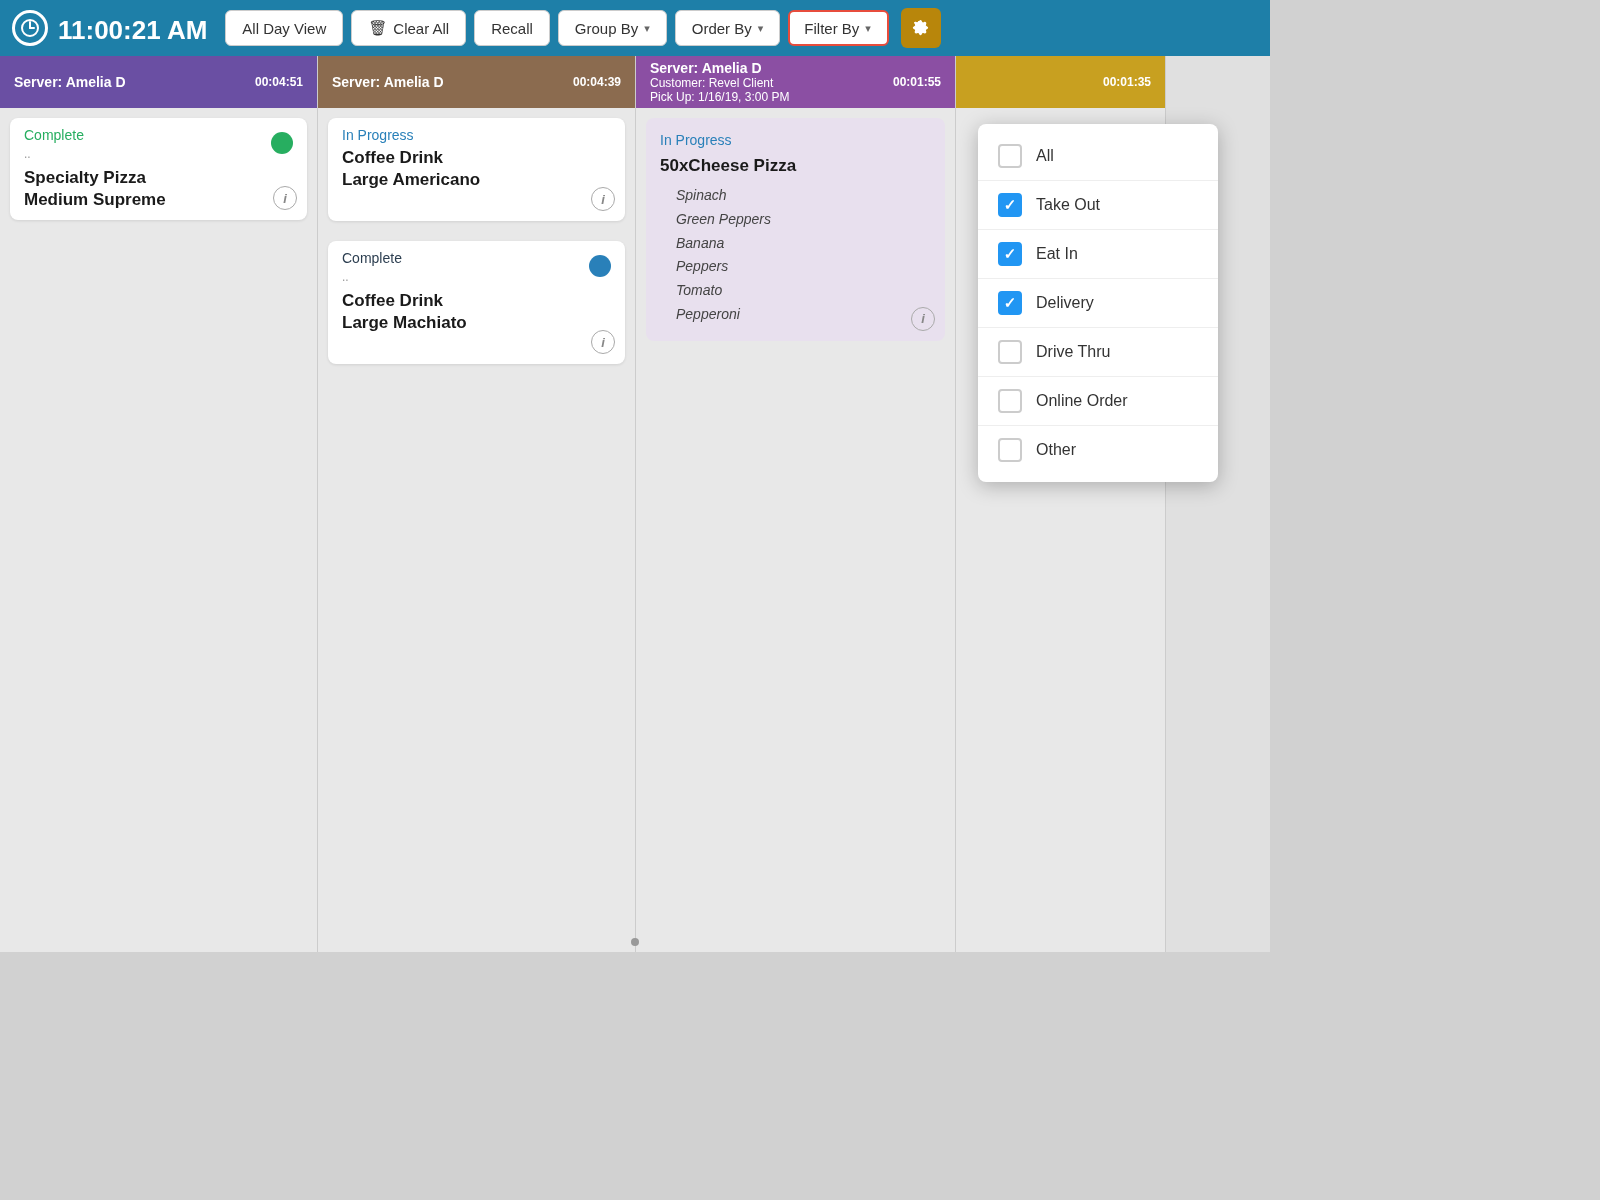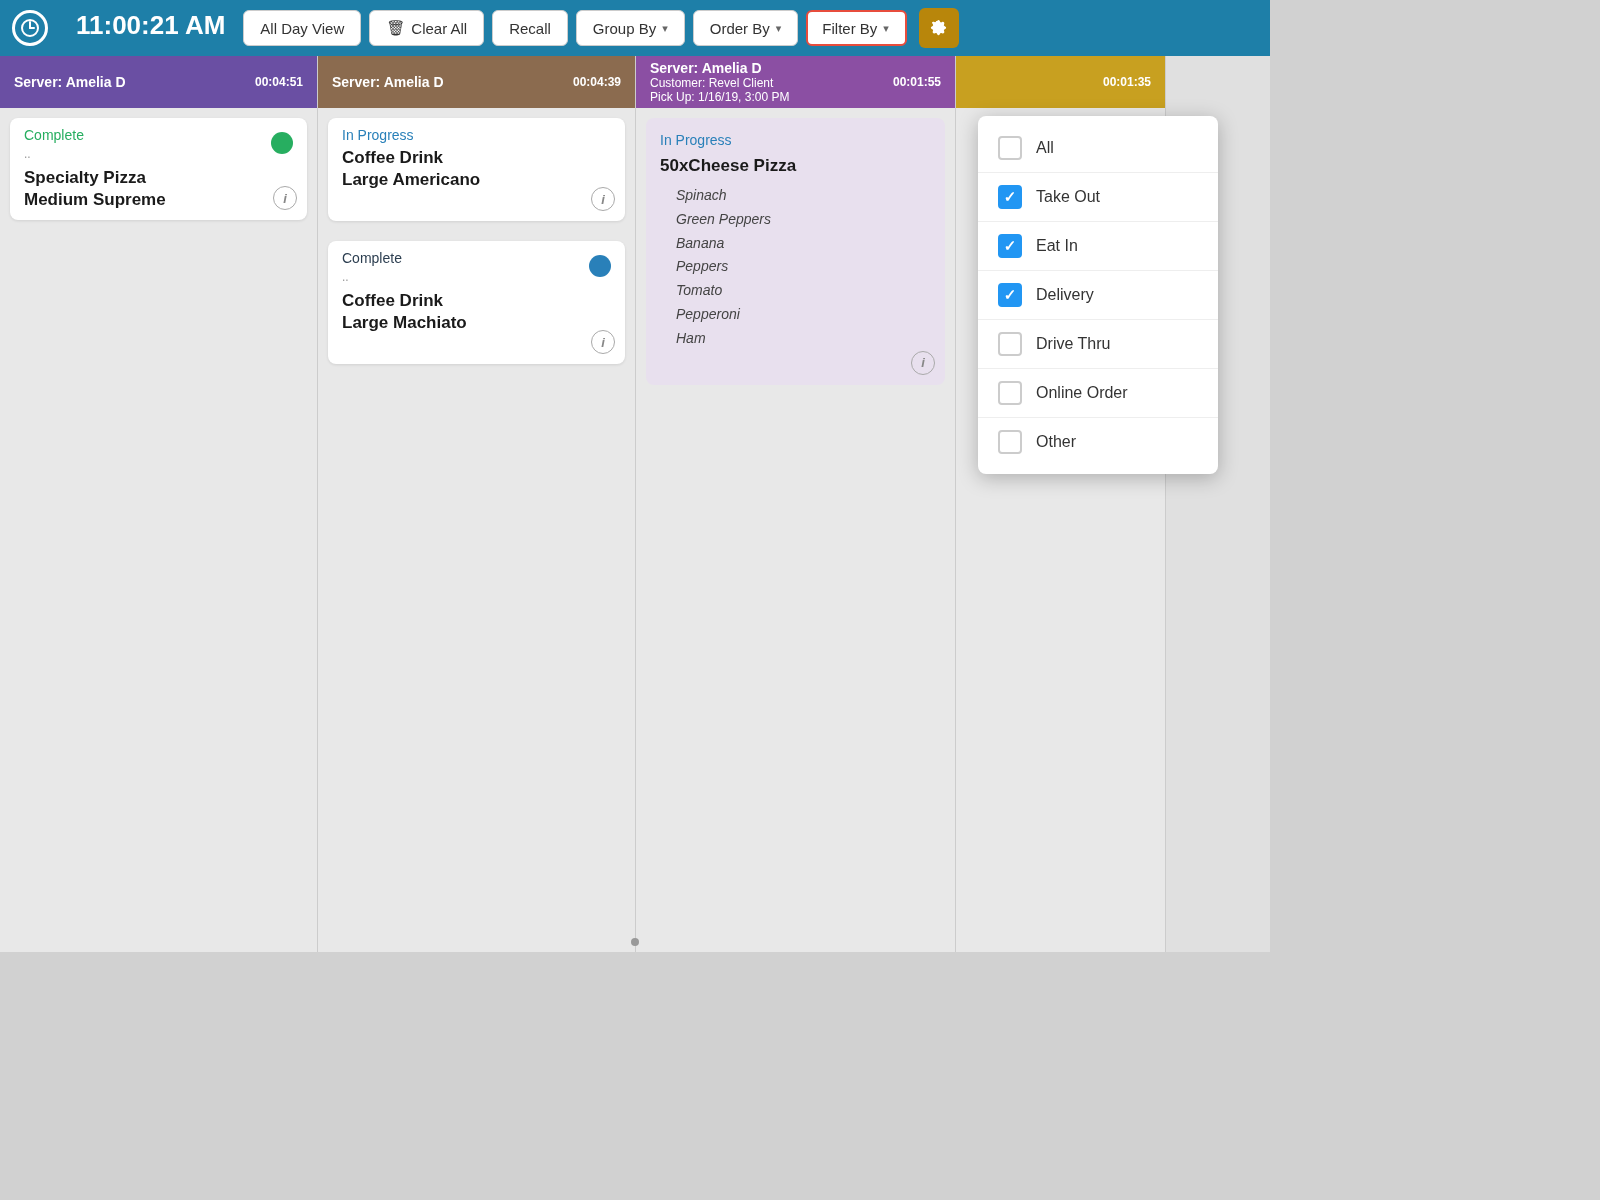--- a/index.html
+++ b/index.html
@@ -9,22 +9,22 @@
     .header {
       display: flex;
       align-items: center;
       background: #1e7fa8;
       height: 56px;
       padding: 0 12px;
       gap: 8px;
     }
     .clock-area {
       display: flex;
-      align-items: flex-start;
-      gap: 28px;
+      align-items: flex-end;
+      gap: 10px;
       margin-right: 10px;
     }
     .clock-icon {
       width: 36px; height: 36px;
       border-radius: 50%;
       border: 3px solid white;
       background: transparent;
       display: flex; align-items: center; justify-content: center;
     }
     .clock-time {
@@ -205,21 +205,21 @@
       left: 50%;
       transform: translateX(-50%);
       width: 8px; height: 8px;
       border-radius: 50%;
       background: #999;
     }
 
     
     .filter-dropdown {
       position: absolute;
-      top: 60px;
+      top: 68px;
       right: 52px;
       width: 240px;
       background: white;
       border-radius: 8px;
       box-shadow: 0 4px 20px rgba(0,0,0,0.25);
       z-index: 100;
       padding: 8px 0;
     }
     .filter-item {
       display: flex;
@@ -358,21 +358,20 @@
     <div class="col-body">
       <div class="col3-card">
         <div class="status-label">In Progress</div>
         <div class="item-name">50xCheese Pizza</div>
         <div class="ingredient italic" style="font-style: italic;">Spinach</div>
         <div class="ingredient italic" style="">Green Peppers</div>
         <div class="ingredient italic" style="font-style: italic;">Banana</div>
         <div class="ingredient">Peppers</div>
         <div class="ingredient italic" style="font-style: italic;">Tomato</div>
         <div class="ingredient italic" style="font-style: italic;">Pepperoni</div>
-        <div class="ingredient italic" style="font-style: italic; padding-bottom: 20px;">Ham</div>
         <button class="info-btn">i</button>
       </div>
     </div>
   </div>
 
   <div class="col col4" style="width: 210px; min-width: 210px;">
     <div class="col-header gold" style="justify-content: flex-end;">
       <span class="col-header-timer">00:01:35</span>
     </div>
     <div class="col4-body">

